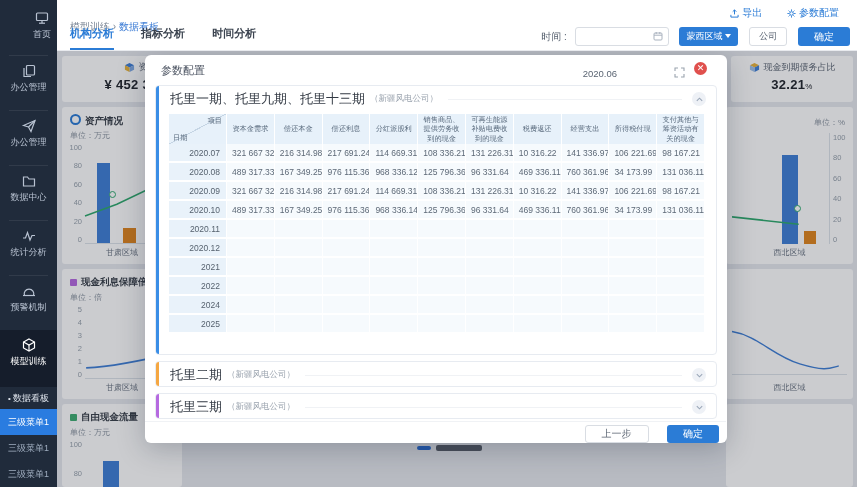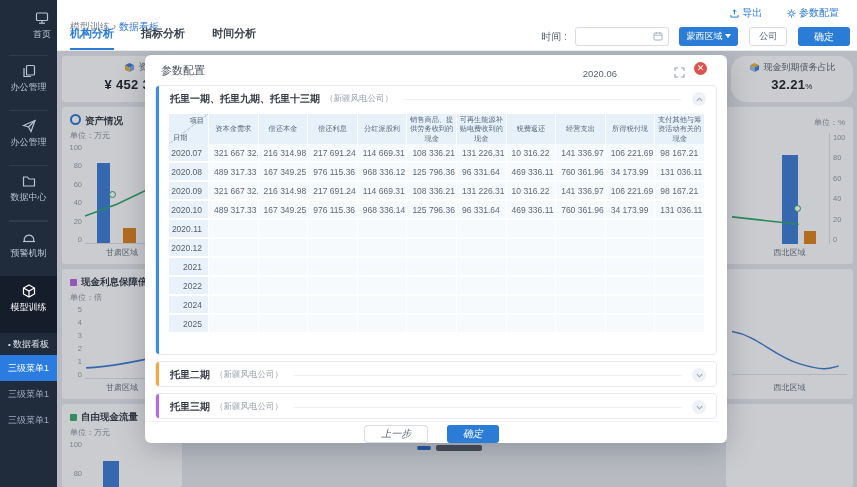--- a/index.html
+++ b/index.html
@@ -38,21 +38,21 @@
   .f-drop .caret{display:inline-block;margin-left:3px;width:0;height:0;border-left:3px solid transparent;border-right:3px solid transparent;border-top:4px solid #fff;vertical-align:1px;}
   .f-company{display:inline-block;height:17px;line-height:17px;padding:0 9px;border:1px solid #d9dde3;border-radius:3px;background:#fff;font-size:9px;color:#5a6472;margin-right:8px;cursor:pointer;}
   .f-confirm{display:inline-block;height:19px;line-height:19px;padding:0 16px;background:#2b7cd6;color:#fff;font-size:10px;border-radius:3px;cursor:pointer;}
 
   
   .content{position:absolute;left:57px;top:50px;right:0;bottom:0;background:#e7eaef;overflow:hidden;}
   .card{position:absolute;background:#fff;border-radius:3px;}
   .overlay{position:absolute;inset:0;background:rgba(18,24,36,.22);z-index:2;}
 
   .stat-left{left:5px;top:6px;width:176px;height:46px;text-align:center;}
-  .stat-right{left:674px;top:6px;width:122px;height:46px;text-align:center;border-radius:15px;}
+  .stat-right{left:674px;top:6px;width:122px;height:46px;text-align:center;}
   .stat-label{font-size:9.5px;color:#5a6472;margin-top:5px;}
   .stat-label svg{vertical-align:-3px;margin-right:4px;}
   .stat-value{font-size:13px;font-weight:bold;color:#23272e;margin-top:3px;letter-spacing:.3px;}
   .stat-value .pct{font-size:8px;font-weight:normal;}
 
   .p-title{position:absolute;left:8px;top:7px;font-size:9.5px;font-weight:bold;color:#39404a;}
   .p-title .ic{display:inline-block;vertical-align:-1px;margin-right:4px;}
   .ic-target{width:7px;height:7px;border:2px solid #2b7cd6;border-radius:50%;}
   .ic-sq-purple{width:7px;height:7px;background:#b66ae0;border-radius:1px;}
   .ic-sq-green{width:7px;height:7px;background:#3fae72;border-radius:1px;}
@@ -86,39 +86,39 @@
   .m-title{position:absolute;left:16px;top:8px;font-size:11px;color:#4a5260;}
   .m-expand{position:absolute;right:42px;top:9px;cursor:pointer;}
   .m-close{position:absolute;right:20px;top:7px;width:13px;height:13px;border-radius:50%;background:#e0504d;color:#fff;font-size:9px;line-height:13px;text-align:center;cursor:pointer;}
 
   .section{position:absolute;left:10px;width:562px;border:1px solid #e7ebf1;border-radius:4px;background:#fff;box-sizing:border-box;}
   .sec-accent{position:absolute;left:0;top:0;bottom:0;width:3px;border-radius:3px 0 0 3px;}
   .accent-blue{background:#3a8ee6;}
   .accent-orange{background:#f5a742;}
   .accent-purple{background:#b66ae0;}
   .sec-head{display:flex;align-items:center;height:26px;padding:0 10px 0 14px;}
-  .sec-name{font-size:10px;font-weight:bold;color:#333a44;white-space:nowrap;}
+  .sec-name{font-size:13px;font-weight:normal;color:#333a44;white-space:nowrap;}
   .sec-company{font-size:8.5px;color:#9aa3ae;margin-left:5px;white-space:nowrap;}
   .sec-rule{flex:1;height:1px;background:#f0f2f5;margin:0 10px;}
   .chev{width:14px;height:14px;border-radius:50%;background:#eef1f6;display:flex;align-items:center;justify-content:center;cursor:pointer;flex:0 0 14px;}
   .sec1{top:30px;height:270px;}
   .sec2{top:306px;height:26px;}
   .sec3{top:338px;height:26px;}
 
   .tbl-wrap{position:absolute;left:13px;top:28px;width:536px;height:239px;overflow:hidden;}
   table.ptable{border-collapse:separate;border-spacing:0;table-layout:fixed;width:536px;}
   .ptable thead th{height:30px;background:#e7f1fa;font-size:7.2px;font-weight:normal;color:#5a6b7e;line-height:1.3;padding:1px 2px;border-right:1px solid #fff;text-align:center;vertical-align:middle;box-sizing:border-box;overflow:hidden;}
-  .ptable th.corner{width:40px;position:relative;background:
+  .ptable th.corner{width:58px;position:relative;background:
      linear-gradient(to bottom right,rgba(0,0,0,0) calc(50% - .5px),#c5d5e4 calc(50% - .5px),#c5d5e4 calc(50% + .5px),rgba(0,0,0,0) calc(50% + .5px)),#e7f1fa;}
   .ptable th.corner .c-top{position:absolute;top:2px;right:4px;}
   .ptable th.corner .c-bot{position:absolute;bottom:2px;left:4px;}
   .ptable tbody td{height:17px;background:#f6fafd;border-bottom:2px solid #fff;border-right:1px solid #fff;font-size:8.5px;color:#5d6977;padding:0 0 0 5px;white-space:nowrap;overflow:hidden;box-sizing:content-box;}
   .ptable tbody td.date{background:#e9f2fa;text-align:right;padding:0 6px 0 0;color:#56626f;}
 
-  .m-footer{position:absolute;left:0;right:9px;top:366px;height:22px;border-top:1px solid #f0f2f5;text-align:center;font-style:italic;}
+  .m-footer{position:absolute;left:0;right:1px;top:366px;height:22px;border-top:1px solid #f0f2f5;text-align:right;}
   .btn-prev{display:inline-block;margin:3px 7px 0;height:16px;line-height:16px;padding:0 16px;border:1px solid #d9dde3;border-radius:3px;background:#fff;font-size:10px;color:#5a6472;cursor:pointer;}
   .btn-confirm{display:inline-block;margin:3px 7px 0;height:18px;line-height:18px;padding:0 16px;border-radius:3px;background:#2b7cd6;font-size:10px;color:#fff;cursor:pointer;}
 </style>
 </head>
 <body>
 
 <div class="screen">
 
   <nav class="sidebar">
     <div class="side-item" style="padding-top:10px;height:45px;margin-left:27px;">
@@ -146,20 +146,26 @@
       <span class="lbl">办公管理</span>
     </div>
     <div class="side-div"></div>
     <div class="side-item">
       <span><svg width="16" height="16" viewBox="0 0 16 16" fill="none" stroke="#b9c3d2" stroke-width="1.2">
             <path d="M2.5 4h4l1.5 2h5.5v7h-11z"></path>
           </svg></span>
       <span class="lbl">数据中心</span>
     </div>
     <div class="side-div"></div>
+    <div class="side-item">
+      <span><svg width="16" height="16" viewBox="0 0 16 16" fill="none" stroke="#b9c3d2" stroke-width="1.2">
+            <polyline points="2,10 4.5,10 6.5,4.5 9,12 11,7.5 14,7.5"></polyline>
+          </svg></span>
+      <span class="lbl">统计分析</span>
+    </div>
     <div class="side-div"></div>
     <div class="side-item">
       <span><svg width="16" height="16" viewBox="0 0 16 16" fill="none" stroke="#b9c3d2" stroke-width="1.2">
             <path d="M3.5 12.5a4.8 4.8 0 1 1 9 0"></path>
             <line x1="2" y1="12.5" x2="14" y2="12.5"></line>
           </svg></span>
       <span class="lbl">预警机制</span>
     </div>
     <div class="side-item active-group">
       <span><svg width="16" height="16" viewBox="0 0 16 16" fill="none" stroke="#ffffff" stroke-width="1.2">

